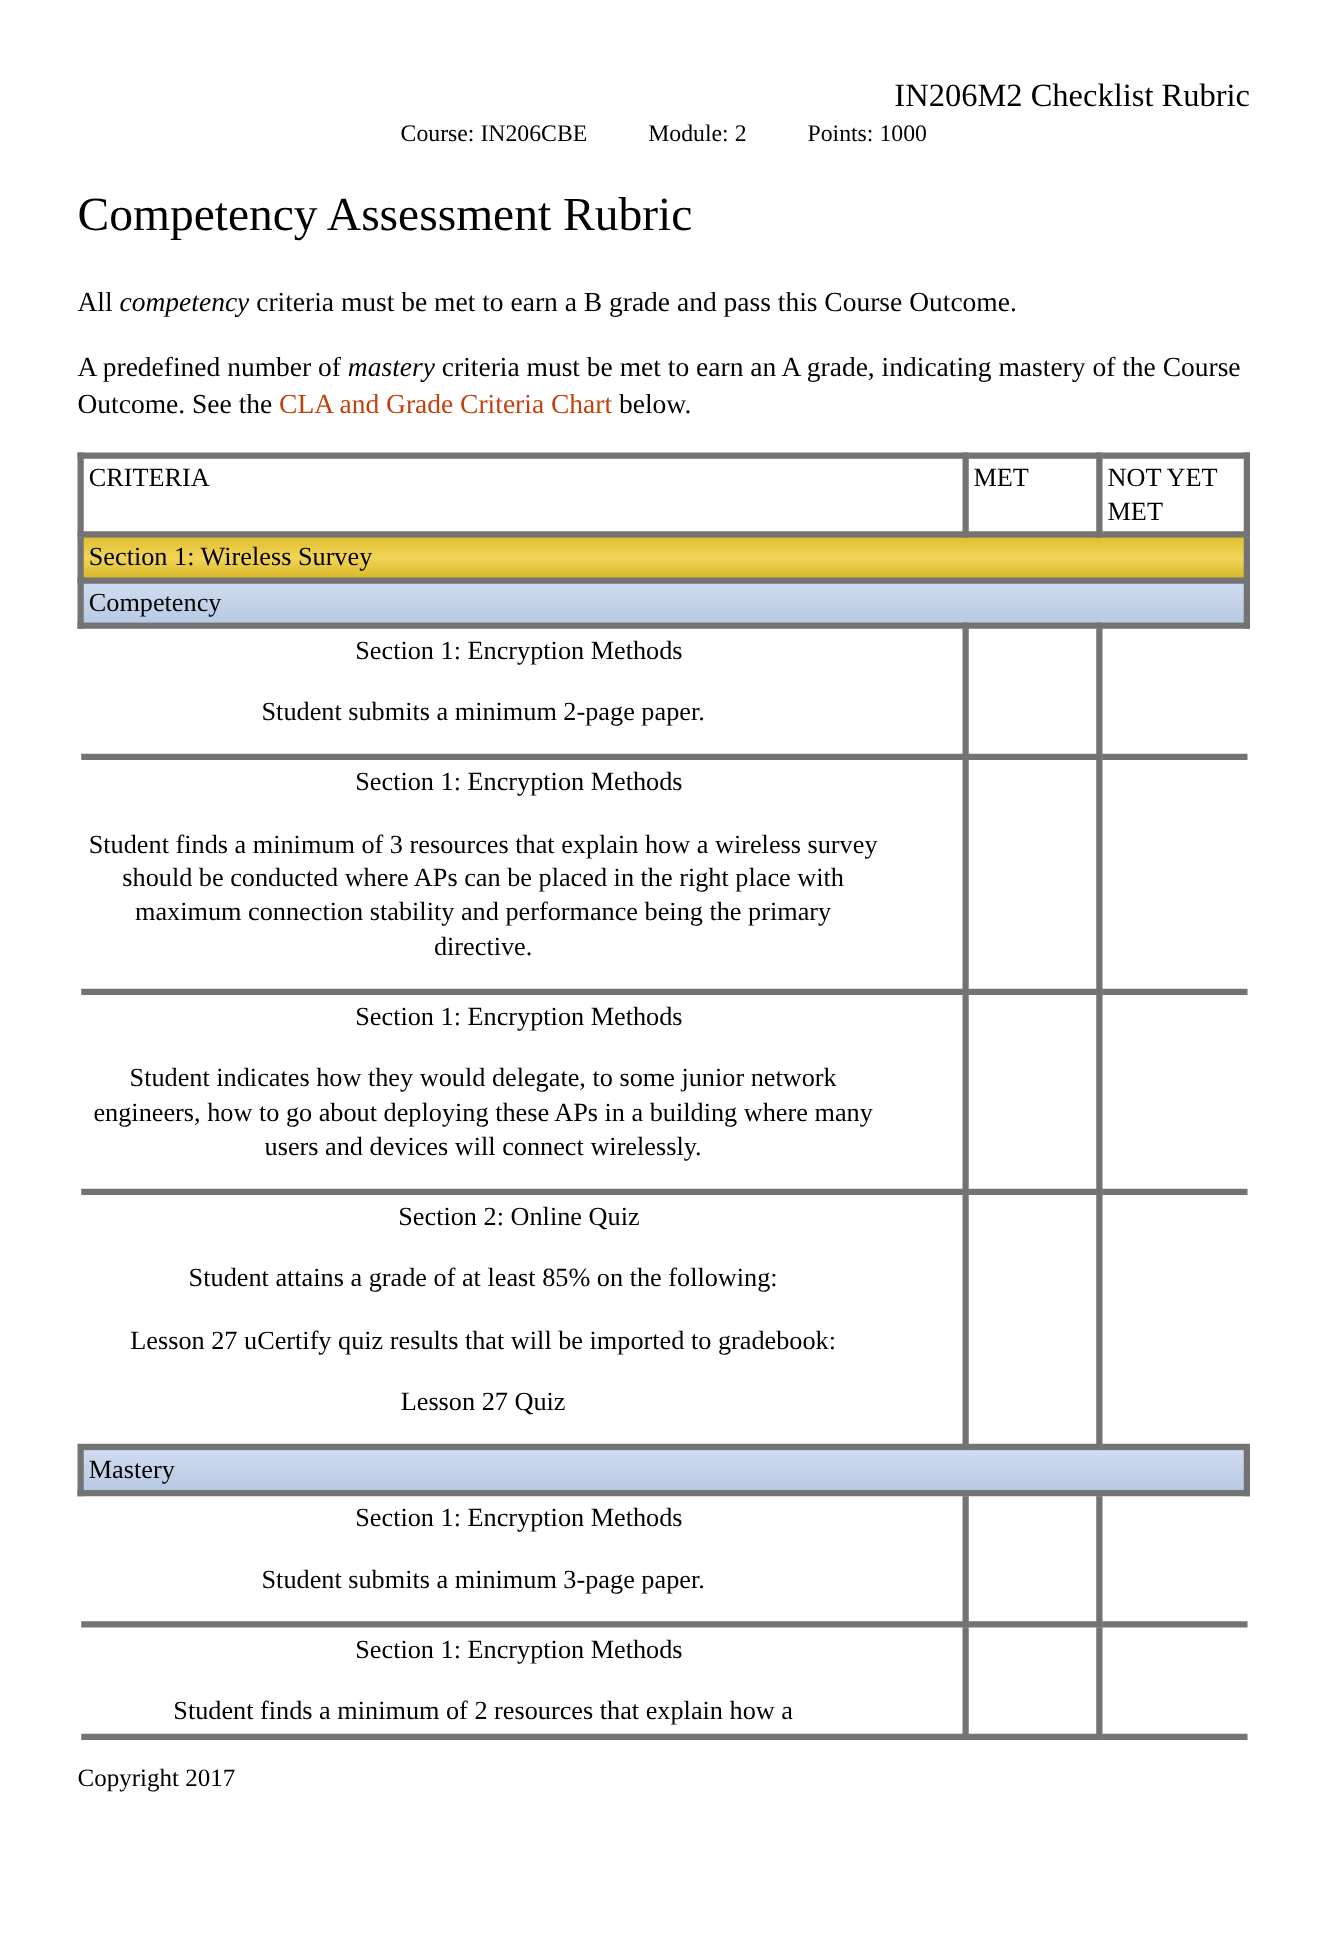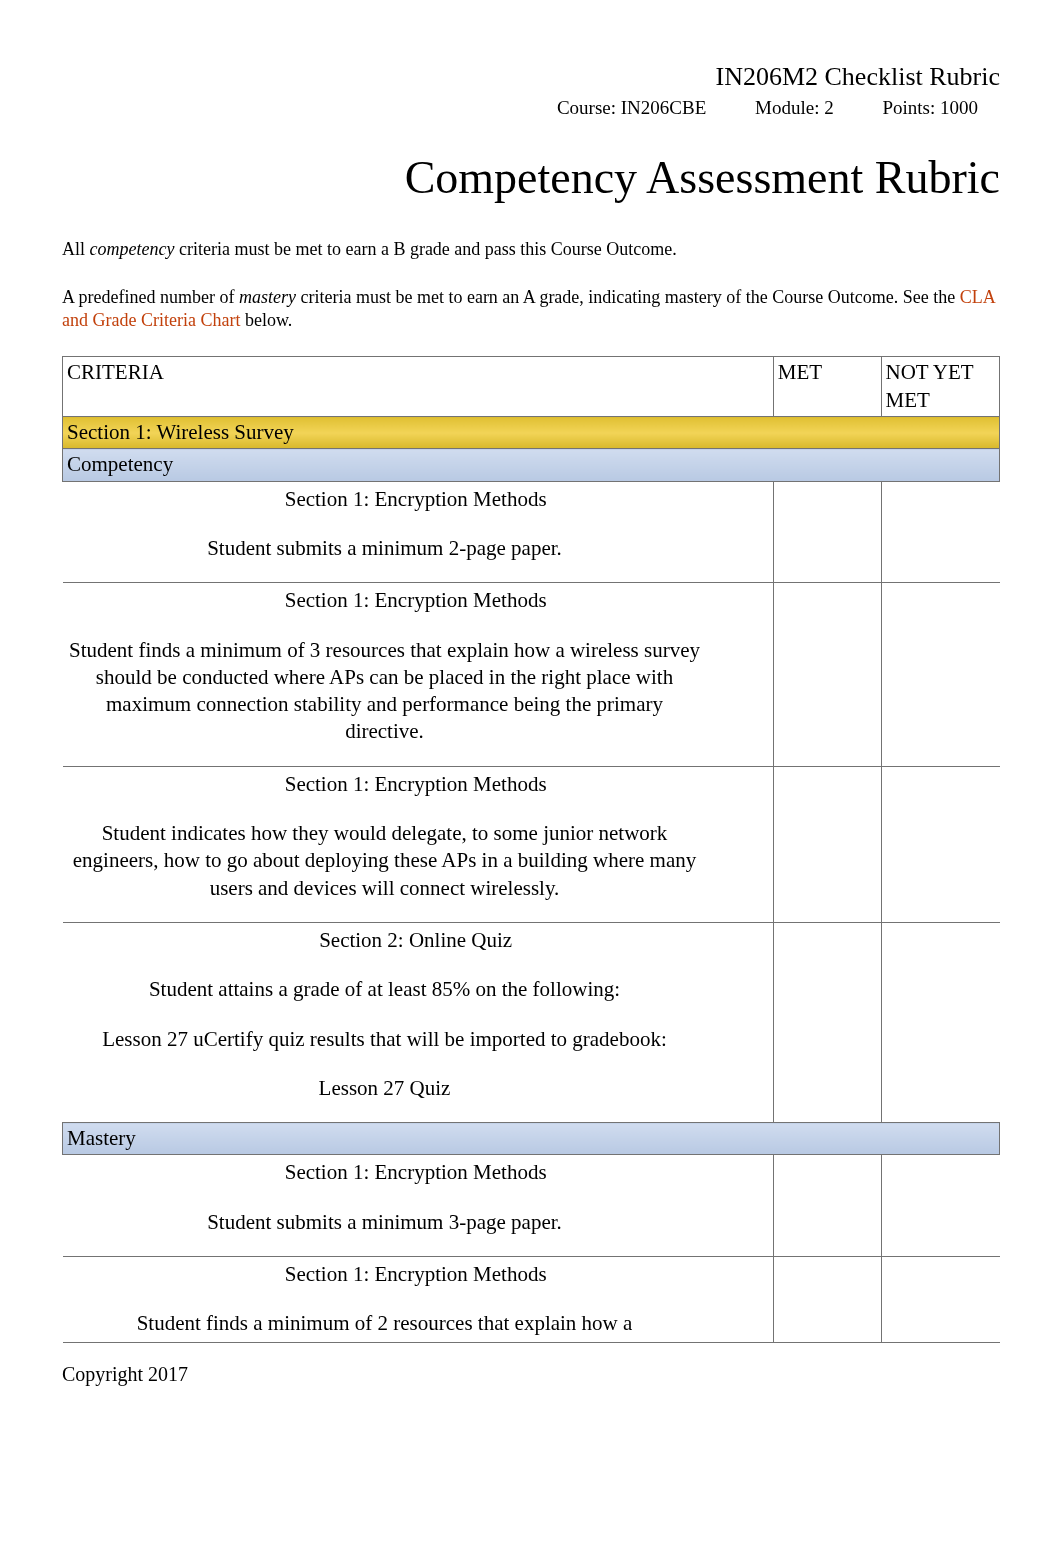--- a/index.html
+++ b/index.html
@@ -17,48 +17,48 @@
       font-size: 21px;
       line-height: 1.3;
     }
     .doc-title {
       text-align: right;
       font-size: 26px;
       font-weight: normal;
       margin-bottom: 2px;
     }
     .meta-line {
-      text-align: right;
+      text-align: center;
       font-size: 19px;
       margin-bottom: 28px;
     }
     .meta-item {
       display: inline-block;
       margin: 0 22px;
     }
     .big-heading {
-      text-align: right;
-      font-size: 46px;
+      text-align: left;
+      font-size: 38px;
       font-weight: normal;
       margin-bottom: 30px;
     }
     .intro-para {
       margin-bottom: 24px;
-      font-size: 18px;
+      font-size: 22px;
     }
     .link-style {
       color: #c2410c;
     }
     table.rubric {
       border-collapse: collapse;
       width: 100%;
       margin-top: 8px;
     }
     table.rubric td, table.rubric th {
-      border: 1px solid #737373;
+      border: 5px solid #737373;
       padding: 2px 6px 2px 4px;
       vertical-align: top;
       font-size: 21px;
       font-weight: normal;
       text-align: left;
     }
     table.rubric th {
       font-weight: normal;
     }
     th.col-criteria { width: 66%; }

